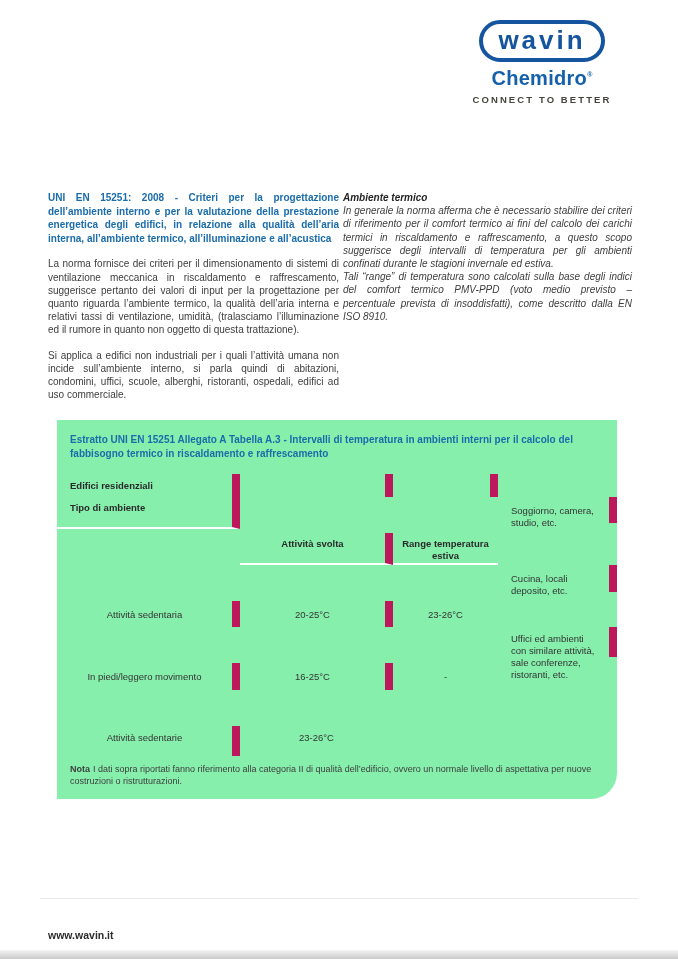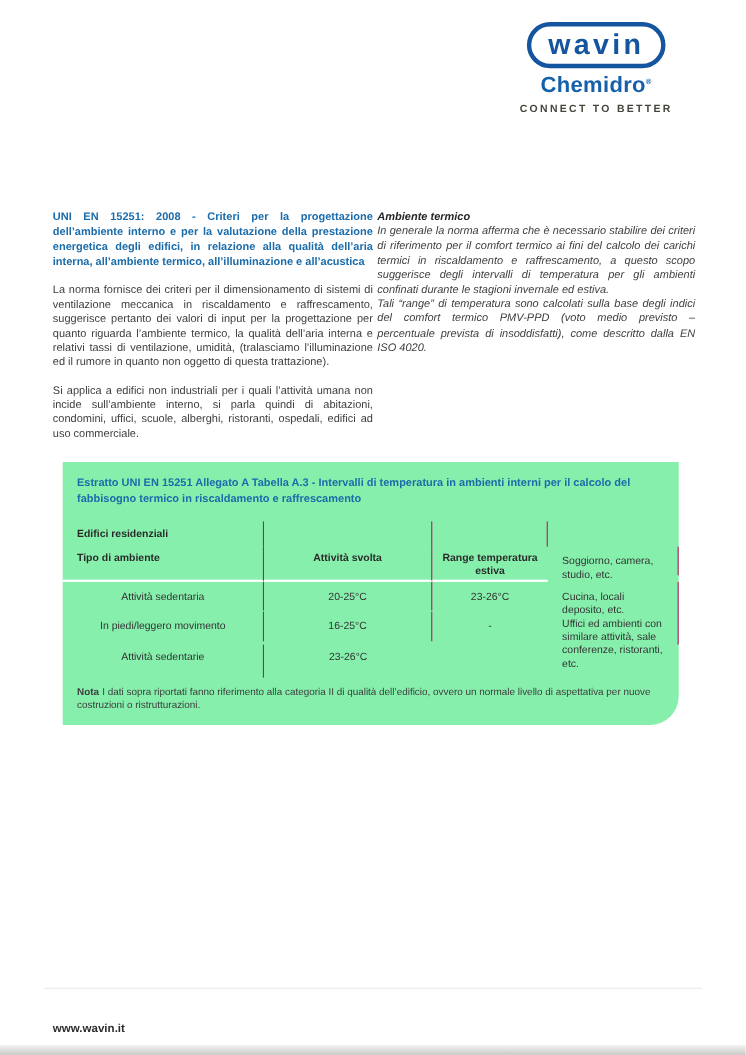--- a/index.html
+++ b/index.html
@@ -30,24 +30,24 @@
   .table-box{
     position:absolute;left:57px;top:420px;width:560px;
     background:#86efac;border-radius:0 0 26px 0;box-sizing:border-box;
   }
   .table-title{
     padding:13px 16px 0 13px;color:#1a6cab;font-weight:bold;
     font-size:10px;line-height:14px;text-align:left;
   }
   .tgrid{display:grid;grid-template-columns:183px 153px 105px 119px;margin-top:13px;}
   .tcell{box-sizing:border-box;font-size:9.5px;line-height:12px;color:#333;}
-  .vline{border-right:1px solid #be185d;}
+  .vline{border-right:8px solid #be185d;}
   .hline{border-bottom:2px solid #ffffff;}
   .c-left{text-align:left;padding:0 10px 0 13px;}
-  .c-center{text-align:center;padding:0 6px;}
+  .c-center{text-align:center;padding:0 6px;margin-top:36px;}
   .r-section{height:23px;padding-top:6px;font-weight:bold;color:#2a2a2a;}
   .r-head{height:32px;padding-top:5px;font-weight:bold;color:#2a2a2a;}
   .r-data1{height:26px;padding-top:8px;}
   .r-data2{height:27px;padding-top:8px;}
   .r-data3{height:30px;padding-top:6px;}
   .note{padding:7px 16px 12px 13px;font-size:9px;line-height:12px;color:#3d3d3d;text-align:left;}
   .note .nlab{font-weight:bold;margin-right:3px;}
 
   
   .footer-rule{position:absolute;left:40px;right:40px;top:898px;height:1px;background:#eaeaea;}
@@ -79,21 +79,21 @@
 
 <div class="col col-left">
   <div class="blue-heading">UNI EN 15251: 2008 - Criteri per la progettazione dell’ambiente interno e per la valutazione della prestazione energetica degli edifici, in relazione alla qualità dell’aria interna, all’ambiente termico, all’illuminazione e all’acustica</div>
   <div class="para">La norma fornisce dei criteri per il dimensionamento di sistemi di ventilazione meccanica in riscaldamento e raffrescamento, suggerisce pertanto dei valori di input per la progettazione per quanto riguarda l’ambiente termico, la qualità dell’aria interna e relativi tassi di ventilazione, umidità, (tralasciamo l’illuminazione ed il rumore in quanto non oggetto di questa trattazione).</div>
   <div class="para">Si applica a edifici non industriali per i quali l’attività umana non incide sull’ambiente interno, si parla quindi di abitazioni, condomini, uffici, scuole, alberghi, ristoranti, ospedali, edifici ad uso commerciale.</div>
 </div>
 
 <div class="col col-right">
   <div class="black-heading">Ambiente termico</div>
   <div>In generale la norma afferma che è necessario stabilire dei criteri di riferimento per il comfort termico ai fini del calcolo dei carichi termici in riscaldamento e raffrescamento, a questo scopo suggerisce degli intervalli di temperatura per gli ambienti confinati durante le stagioni invernale ed estiva.</div>
-  <div>Tali “range” di temperatura sono calcolati sulla base degli indici del comfort termico PMV-PPD (voto medio previsto – percentuale prevista di insoddisfatti), come descritto dalla EN ISO 4020.</div>
+  <div>Tali “range” di temperatura sono calcolati sulla base degli indici del comfort termico PMV-PPD (voto medio previsto – percentuale prevista di insoddisfatti), come descritto dalla EN ISO 8910.</div>
 </div>
 
 <div class="table-box">
   <div class="table-title">Estratto UNI EN 15251 Allegato A Tabella A.3 -  Intervalli di temperatura in ambienti interni per il calcolo del fabbisogno termico in riscaldamento e raffrescamento</div>
 
   <div class="tgrid">
 
     <div class="tcell r-section c-left vline">Edifici residenziali</div>
     <div class="tcell r-section vline"></div>
     <div class="tcell r-section vline"></div>

